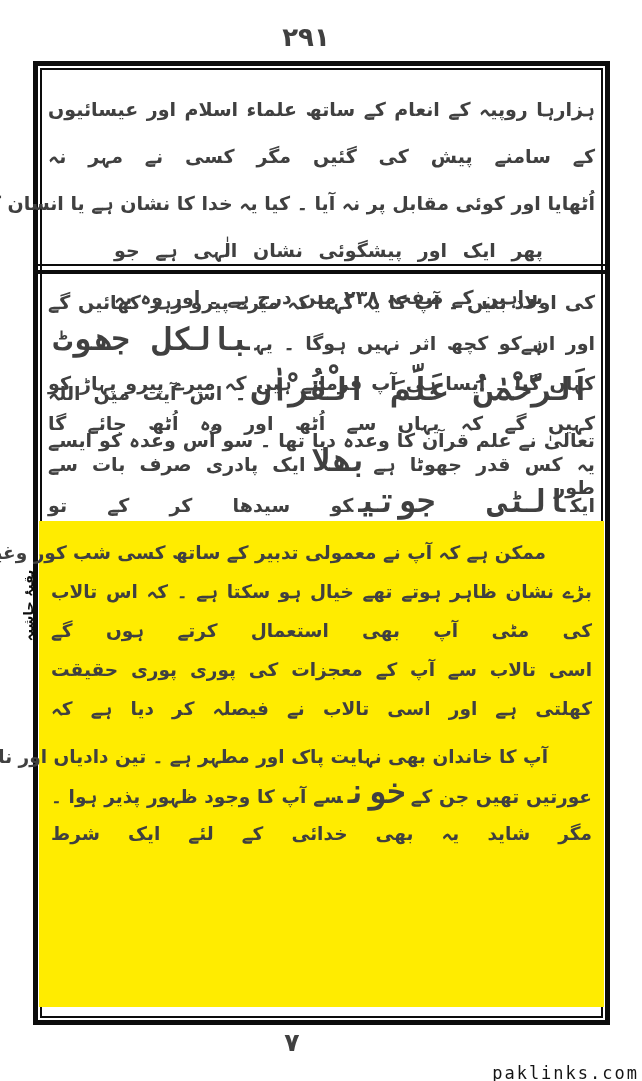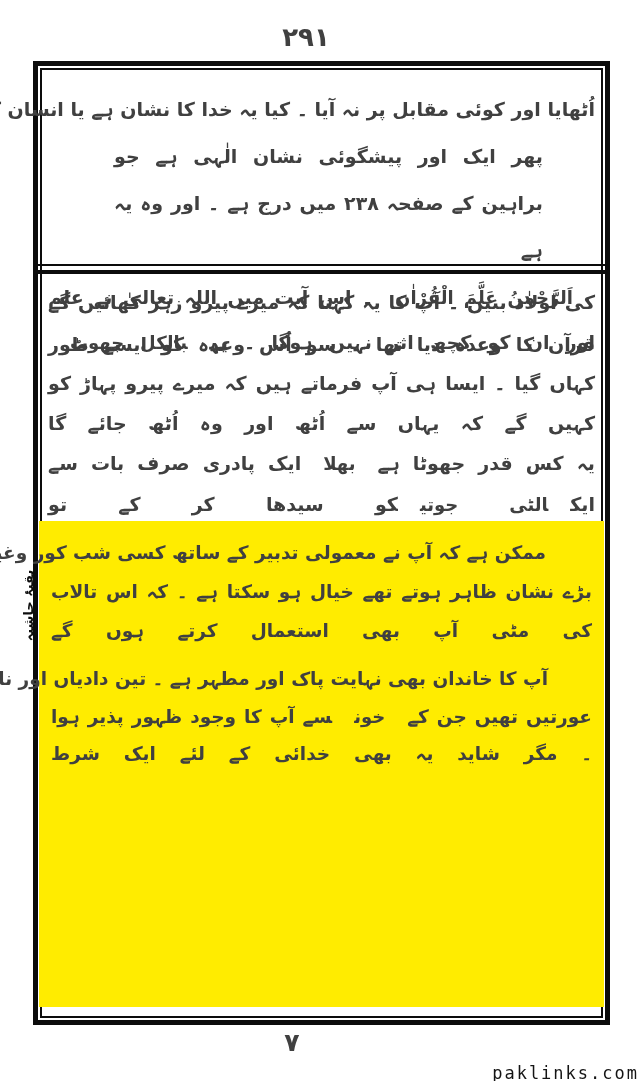--- a/index.html
+++ b/index.html
@@ -19,21 +19,21 @@
   .frame-inner{
     position:absolute;inset:2px;border:2px solid #0c0c0c;
   }
   .frame-content{position:absolute;inset:0;}
   .urdu{direction:rtl;font-weight:bold;color:#404040;}
   .line{white-space:nowrap;}
   .just{white-space:normal;text-align:justify;text-align-last:justify;}
   .sec1{position:absolute;top:20px;left:10px;right:10px;font-size:19px;line-height:47px;}
   .sec1 .l2{text-align:center;text-align-last:center;}
   .sec1 .l3{padding-right:52px;padding-left:66px;}
-  .big{font-size:18px;margin:0 22px;}
+  .big{font-size:32px;margin:0 5px;font-family:Liberation Mono, monospace;}
   .divider{position:absolute;top:198px;left:0;right:0;}
   .divider .thin{height:2px;background:#0c0c0c;}
   .divider .thick{height:4px;background:#0c0c0c;margin-top:4px;}
   .sec2{position:absolute;top:216px;left:10px;right:10px;font-size:19px;line-height:40px;}
   .sec2 .l6{text-align:left;text-align-last:left;padding-left:14px;}
   .highlight{
     position:absolute;top:455px;left:1px;right:1px;height:486px;
     padding:12px 12px 0 12px;box-sizing:border-box;
   }
   .hl-p1{font-size:18.5px;line-height:39px;}
@@ -58,20 +58,21 @@
 </head>
 <body>
 
 <div class="page-number urdu">۲۹۱</div>
 
 <div class="frame">
   <div class="frame-inner"></div>
   <div class="frame-content">
 
     <div class="sec1 urdu">
+      <div class="line just">ہزارہا روپیہ کے انعام کے ساتھ علماء اسلام اور عیسائیوں کے سامنے پیش کی گئیں مگر کسی نے مہر نہ</div>
       <div class="line l2">اُٹھایا اور کوئی مقابل پر نہ آیا ۔ کیا یہ خدا کا نشان ہے یا انسان کا ہذیان ہے ۔</div>
       <div class="line just l3">پھر ایک اور پیشگوئی نشان الٰہی ہے جو براہین کے صفحہ ۲۳۸ میں درج ہے ۔ اور وہ یہ ہے</div>
       <div class="line just"><span class="big">اَلرَّحْمٰنُ عَلَّمَ الْقُرْاٰن</span><span>۔ اس آیت میں اللہ تعالیٰ نے علم قرآن کا وعدہ دیا تھا ۔ سو اُس وعدہ کو ایسے طور</span></div>
     </div>
 
     <div class="divider">
       <div class="thin"></div>
       <div class="thick"></div>
     </div>
 
@@ -79,20 +80,21 @@
       <div class="line just"><span>کی اولاد بنیں ۔ آپ کا یہ کہنا کہ میرے پیرو زہر کھائیں گے اور ان کو کچھ اثر نہیں ہوگا ۔ یہ</span><span class="big">بالکل جھوٹ</span></div>
       <div class="line just">کہاں گیا ۔ ایسا ہی آپ فرماتے ہیں کہ میرے پیرو پہاڑ کو کہیں گے کہ یہاں سے اُٹھ اور وہ اُٹھ جائے گا</div>
       <div class="line just"><span>یہ کس قدر جھوٹا ہے</span><span class="big">بھلا</span><span>ایک پادری صرف بات سے ایک</span><span class="big">الٹی جوتی</span><span>کو سیدھا کر کے تو</span></div>
       <div class="line l6">دکھلائے ۔</div>
     </div>
 
     <div class="highlight" style="background:#ffec00;">
       <div class="hl-p1 urdu">
         <div class="line l1">ممکن ہے کہ آپ نے معمولی تدبیر کے ساتھ کسی شب کور وغیرہ کو اچھا کیا ہو ۔ یا کسی اور ایسی</div>
         <div class="line just">بڑے نشان ظاہر ہوتے تھے خیال ہو سکتا ہے ۔ کہ اس تالاب کی مٹی آپ بھی استعمال کرتے ہوں گے</div>
+        <div class="line just">اسی تالاب سے آپ کے معجزات کی پوری پوری حقیقت کھلتی ہے اور اسی تالاب نے فیصلہ کر دیا ہے کہ</div>
       </div>
       <div class="hl-p2 urdu">
         <div class="line l1">آپ کا خاندان بھی نہایت پاک اور مطہر ہے ۔ تین دادیاں اور نانیاں آپ کی زنا کار اور کسبی</div>
         <div class="line just"><span>عورتیں تھیں جن کے</span><span class="big">خون</span><span>سے آپ کا وجود ظہور پذیر ہوا ۔ مگر شاید یہ بھی خدائی کے لئے ایک شرط</span></div>
 
       </div>
     </div>
 
   </div>
 </div>

